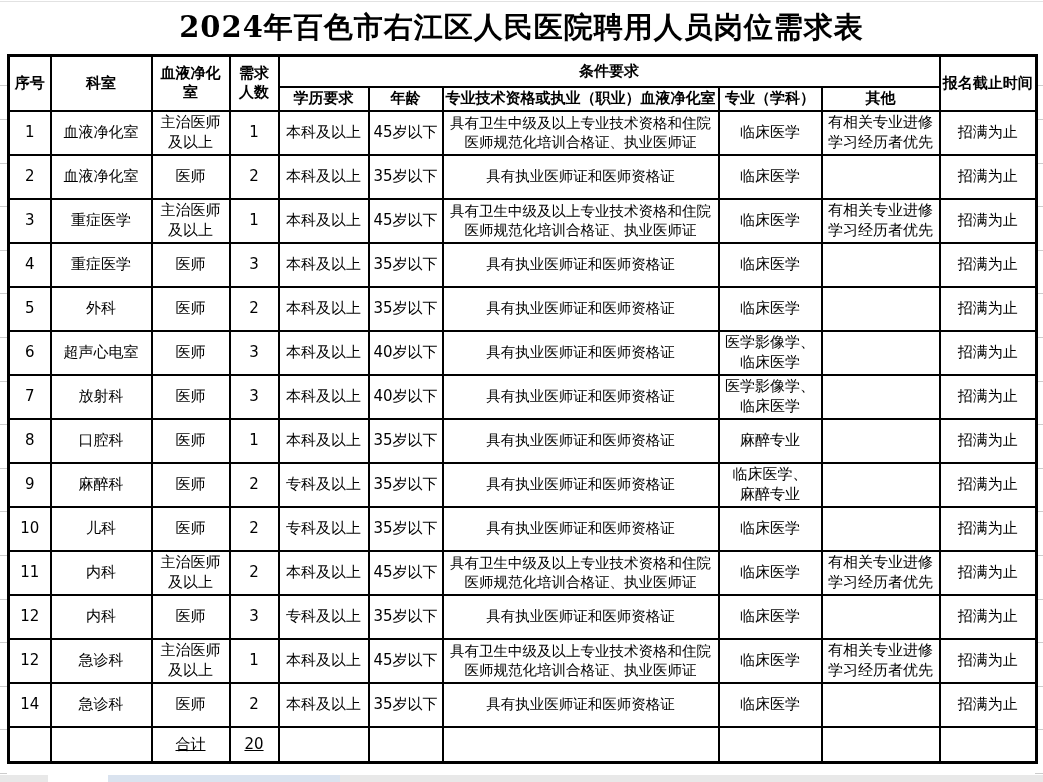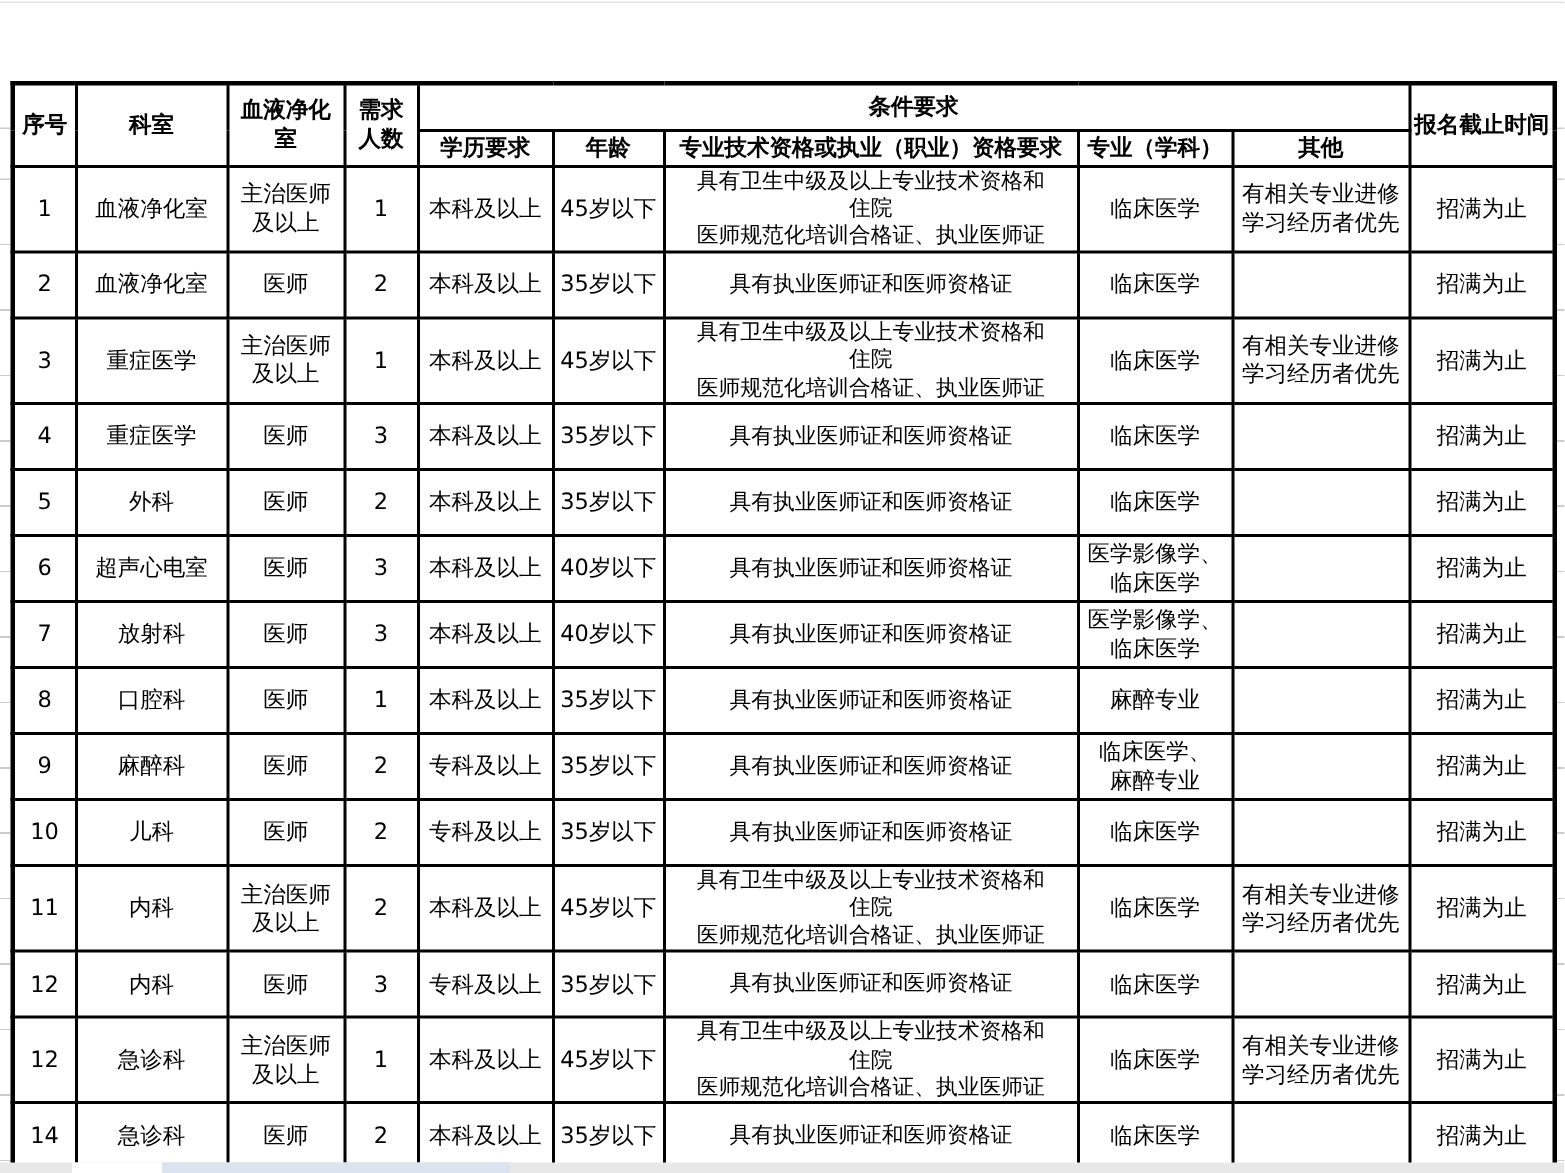--- a/index.html
+++ b/index.html
@@ -24,21 +24,21 @@
     border:2px solid #000;
     text-align:center;vertical-align:middle;
     padding:0 2px;font-size:15px;line-height:1.27;
     white-space:pre-line;overflow:hidden;
   }
   .req thead th{font-weight:bold;}
   .req tr.h1{height:31px;}
   .req tr.h2{height:24px;}
   .req tbody tr{height:44px;}
   .req tr.total-row{height:36px;text-decoration:underline;}
-  .req td.cell-qual{font-size:14.5px;padding:0 16px;}
+  .req td.cell-qual{font-size:14.5px;padding:0 1px;}
   
   .grid-left,.grid-right{
     position:absolute;top:119px;height:655px;width:7px;
     background:repeating-linear-gradient(to bottom,#cccccc 0 1px,transparent 1px 43.6px);
   }
   .grid-left{left:0;}
   .grid-right{right:0;width:8px;}
   .grid-stub{position:absolute;top:85px;height:1px;background:#cccccc;}
   .grid-stub.l{left:0;width:7px;}
   .grid-stub.r{right:0;width:8px;}
@@ -51,20 +51,21 @@
 <body>
 
 <div class="page">
 
   <div class="top-hairline"></div>
   <div class="grid-left"></div>
   <div class="grid-right"></div>
   <div class="grid-stub l"></div>
   <div class="grid-stub r"></div>
 
+  <div class="doc-title">2024年百色市右江区人民医院聘用人员岗位需求表</div>
 
   <table class="req">
     <colgroup>
       <col style="width:42px">
         <col style="width:101px">
         <col style="width:78px">
       <col style="width:49px">
         <col style="width:90px">
         <col style="width:74px">
       <col style="width:276px">
@@ -78,21 +79,21 @@
         <th rowspan="2">科室</th>
         <th rowspan="2">血液净化室</th>
         <th rowspan="2">需求
 人数</th>
         <th colspan="5">条件要求</th>
         <th rowspan="2">报名截止时间</th>
       </tr>
       <tr class="h2">
         <th>学历要求</th>
         <th>年龄</th>
-        <th>专业技术资格或执业（职业）资格要求</th>
+        <th>专业技术资格或执业（职业）血液净化室</th>
         <th>专业（学科）</th>
         <th>其他</th>
       </tr>
     </thead>
     <tbody id="req-body">
 
     <tr>
       <td>1</td>
       <td>血液净化室</td>
       <td>主治医师

